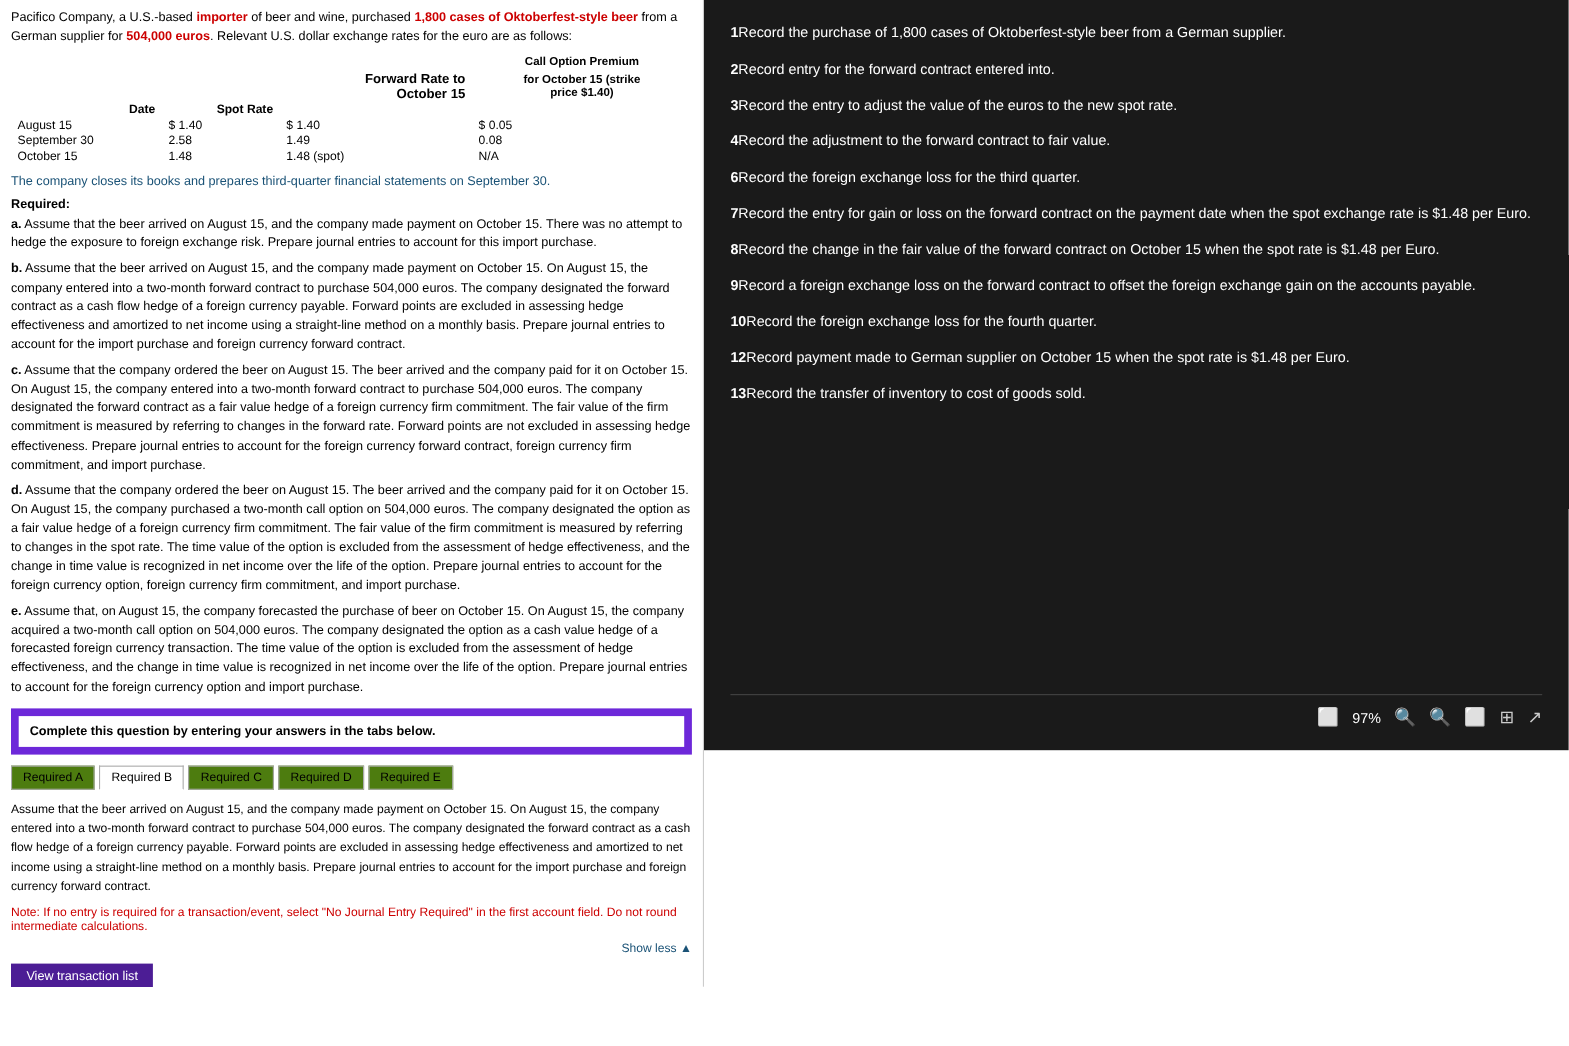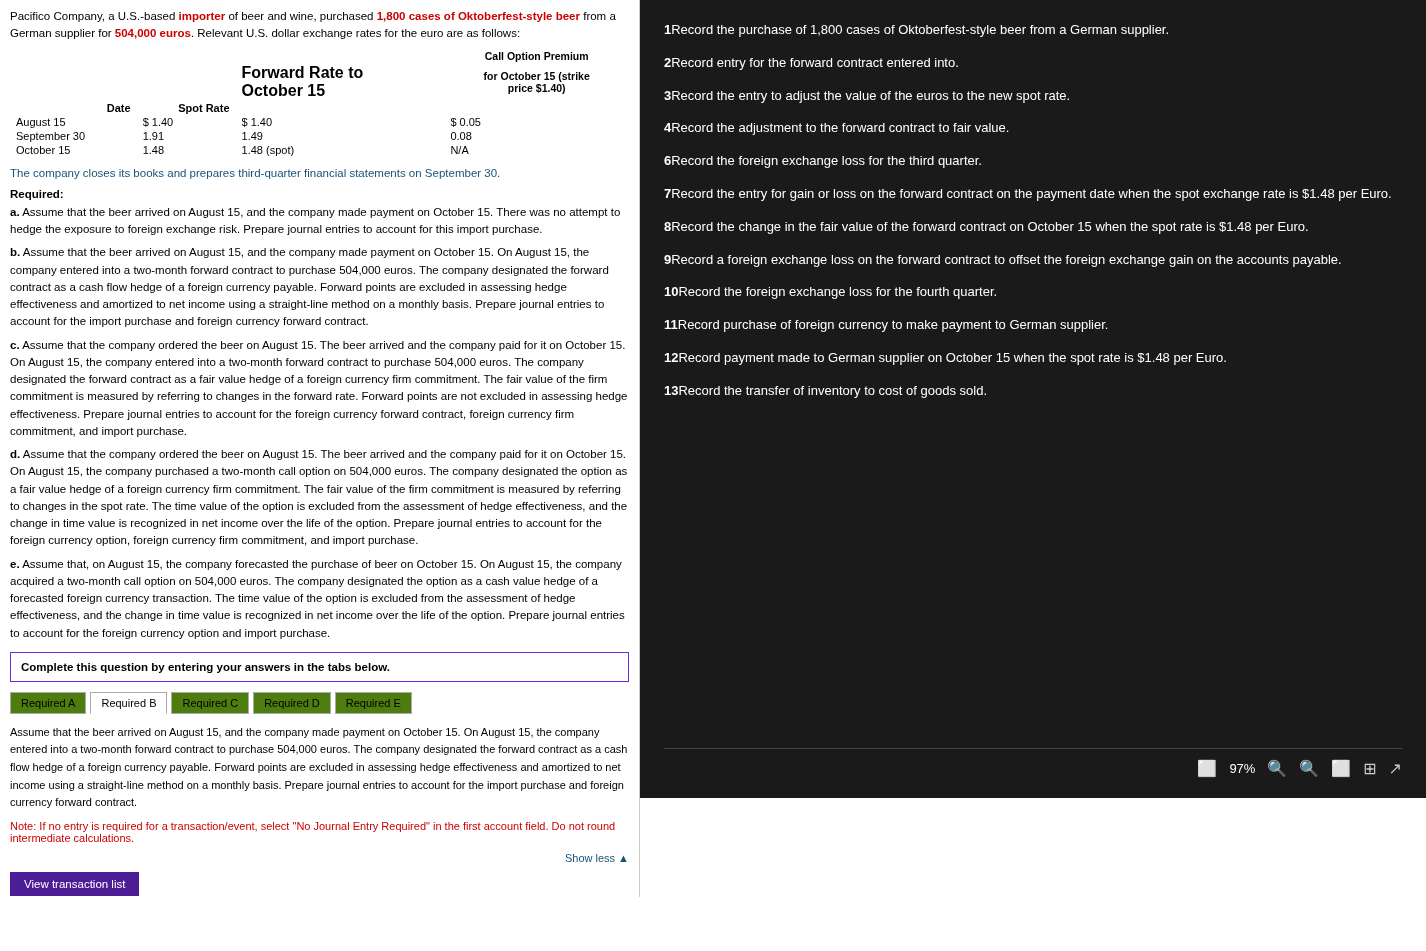--- a/index.html
+++ b/index.html
@@ -16,21 +16,21 @@
     .exchange-table th:first-child, .exchange-table td:first-child { text-align: left; }
     .exchange-table thead th { text-align: right; font-weight: bold; }
     .exchange-table thead tr:first-child th { border-bottom: none; }
 
     .blue-text { color: #1a5276; }
     .section-label { font-weight: bold; margin: 6px 0 4px; font-size: 11.5px; }
     .req-list { list-style: none; font-size: 11.5px; }
     .req-list li { margin-bottom: 6px; line-height: 1.5; }
     .req-list li .label { font-weight: bold; }
 
-    .complete-box { border: 1px solid #6d28d9; padding: 8px 10px; margin: 10px 0; font-size: 11.5px; font-weight: bold; }
+    .complete-box { border: 7px solid #6d28d9; padding: 8px 10px; margin: 10px 0; font-size: 11.5px; font-weight: bold; }
 
     
     .tabs-row { display: flex; gap: 4px; margin-bottom: 10px; }
     .tab { border: 1px solid #aaa; padding: 4px 10px; font-size: 11px; background: #4d7c0f; cursor: pointer; }
     .tab.active { background: #fff; border-bottom: 1px solid #fff; font-weight: normal; }
 
     .problem-text { font-size: 11px; line-height: 1.6; margin-bottom: 8px; }
     .note-red { color: #c00; font-size: 11px; margin-bottom: 8px; }
     .show-less { color: #1a5276; font-size: 11px; text-align: right; cursor: pointer; margin-bottom: 8px; }
 
@@ -41,21 +41,21 @@
     
     .journal-section { border: 1px solid #ccc; padding: 10px; }
     .journal-title { font-size: 14px; font-weight: bold; margin-bottom: 8px; }
 
     .page-nav { display: flex; align-items: center; gap: 4px; margin-bottom: 10px; font-size: 12px; }
     .page-nav .nav-btn { border: 1px solid #aaa; background: #f5f5f5; padding: 2px 7px; cursor: pointer; font-size: 13px; }
     .page-nav .page-num { border: 1px solid #1a6fa0; background: #1a6fa0; color: #fff; padding: 2px 7px; }
     .page-nav .page-inactive { border: 1px solid #aaa; padding: 2px 7px; cursor: pointer; }
 
     
-    .right-panel { width: 786px; height: 798px; background: #1a1a1a; color: #fff; padding: 20px 24px; overflow-y: auto; display: flex; flex-direction: column; }
+    .right-panel { width: 786px; height: 682px; background: #1a1a1a; color: #fff; padding: 20px 24px; overflow-y: auto; display: flex; flex-direction: column; }
     .right-content { flex: 1; }
     .right-item { font-size: 13px; line-height: 1.6; margin-bottom: 12px; }
     .right-item .num { font-weight: bold; }
 
     .right-footer { display: flex; align-items: center; justify-content: flex-end; gap: 12px; padding-top: 10px; border-top: 1px solid #444; }
     .footer-icon { color: #ccc; font-size: 16px; cursor: pointer; }
     .zoom-text { color: #fff; font-size: 13px; }
   </style>
 </head>
 <body>
@@ -72,40 +72,40 @@
     <thead>
       <tr>
         <th></th>
         <th></th>
         <th></th>
         <th style="text-align:center; font-size:10.5px;">Call Option Premium</th>
       </tr>
       <tr>
         <th></th>
         <th></th>
-        <th style="text-align:left; font-size:16px;">Forward Rate to<br>October 15</th>
+        <th style="text-align:right; font-size:12px;">Forward Rate to<br>October 15</th>
         <th style="text-align:center; font-size:10.5px;">for October 15 (strike<br>price $1.40)</th>
       </tr>
       <tr>
         <th style="text-align:right;">Date</th>
         <th>Spot Rate</th>
         <th></th>
         <th></th>
       </tr>
     </thead>
     <tbody>
       <tr>
         <td>August 15</td>
         <td>$ 1.40</td>
         <td>$ 1.40</td>
         <td>$ 0.05</td>
       </tr>
       <tr>
         <td>September 30</td>
-        <td>1.91</td>
+        <td>2.58</td>
         <td>1.49</td>
         <td>0.08</td>
       </tr>
       <tr>
         <td>October 15</td>
         <td>1.48</td>
         <td>1.48 (spot)</td>
         <td>N/A</td>
       </tr>
     </tbody>
@@ -203,23 +203,20 @@
     </div>
 
     <div class="right-item">
       <span class="num">9</span><span>Record a foreign exchange loss on the forward contract to offset the foreign exchange gain on the accounts payable.</span>
     </div>
 
     <div class="right-item">
       <span class="num">10</span><span>Record the foreign exchange loss for the fourth quarter.</span>
     </div>
 
-    <div class="right-item">
-      <span class="num">11</span><span>Record purchase of foreign currency to make payment to German supplier.</span>
-    </div>
 
     <div class="right-item">
       <span class="num">12</span><span>Record payment made to German supplier on October 15 when the spot rate is $1.48 per Euro.</span>
     </div>
 
     <div class="right-item">
       <span class="num">13</span><span>Record the transfer of inventory to cost of goods sold.</span>
     </div>
 
   </div>

